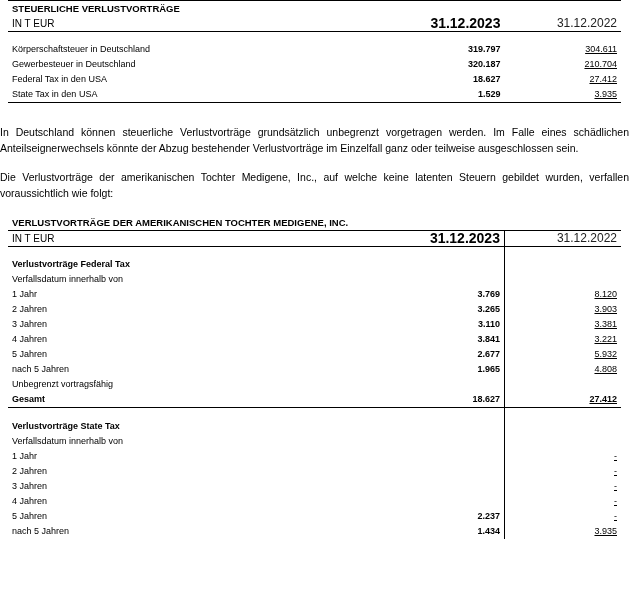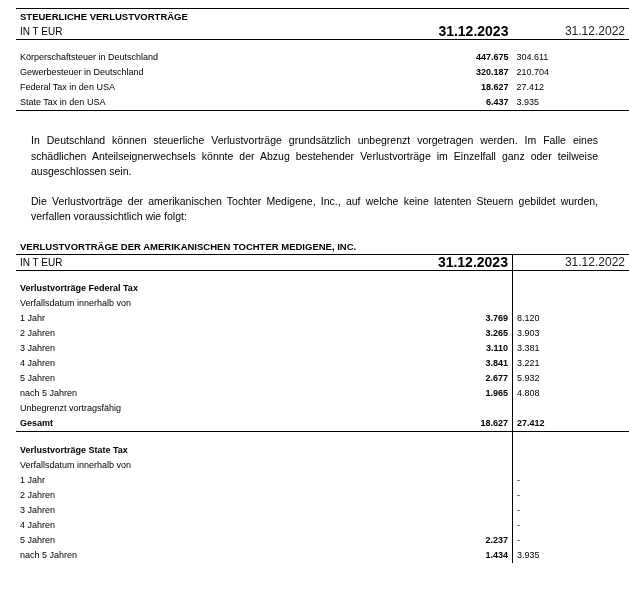--- a/index.html
+++ b/index.html
@@ -11,21 +11,21 @@
     width: 629px;
     height: 602px;
     font-family: "Liberation Sans", sans-serif;
     color: #000000;
     font-size: 9px;
     position: relative;
     overflow: hidden;
   }
   .page {
     width: 629px;
-    padding: 8px;
+    padding: 0;
     box-sizing: border-box;
   }
 
   
   table.doc-table {
     width: 613px;
     margin: 0 8px;
     border-collapse: collapse;
     table-layout: fixed;
   }
@@ -49,32 +49,32 @@
     font-size: 9.5px;
   }
   .unit {
     font-size: 10px;
   }
   .col-label { width: 340px; }
   .col-num1  { width: 150px; text-align: right; }
   .col-num2  { width: 115px; text-align: right; }
 
   .num-bold { font-weight: bold; text-align: right; }
-  .num      { text-align: left; }
+  .num      { text-align: right; text-decoration: underline; }
   .hdr-bold { font-weight: bold; text-align: right; font-size: 14px; }
   .hdr-plain{ text-align: right; font-size: 12px; color: #222; }
   .indent { padding-left: 12px; }
   .bold { font-weight: bold; }
 
   
   .vdiv { border-left: 0.8px solid #000; }
 
   
   .para {
-    margin: 0 23px;
+    margin: 0 0;
     font-size: 10.5px;
     line-height: 15.5px;
     text-align: justify;
     color: #000;
   }
   .gap-lg { height: 22px; }
   .gap-md { height: 14px; }
 </style>
 </head>
 <body>
@@ -98,36 +98,36 @@
         <td class="hdr-bold">31.12.2023</td>
         <td class="hdr-plain">31.12.2022</td>
       </tr>
       <tr>
         <td style="height:6px"></td>
         <td></td>
         <td></td>
       </tr>
       <tr>
         <td class="indent">Körperschaftsteuer in Deutschland</td>
-        <td class="num-bold">447.675</td>
+        <td class="num-bold">319.797</td>
         <td class="num">304.611</td>
       </tr>
       <tr>
         <td class="indent">Gewerbesteuer in Deutschland</td>
         <td class="num-bold">320.187</td>
         <td class="num">210.704</td>
       </tr>
       <tr>
         <td class="indent">Federal Tax in den USA</td>
         <td class="num-bold">18.627</td>
         <td class="num">27.412</td>
       </tr>
       <tr class="rule-bottom">
         <td class="indent">State Tax in den USA</td>
-        <td class="num-bold">6.437</td>
+        <td class="num-bold">1.529</td>
         <td class="num">3.935</td>
       </tr>
     </tbody>
   </table>
 
   <div class="gap-lg"></div>
 
   <p class="para">In Deutschland können steuerliche Verlustvorträge grundsätzlich unbegrenzt vorgetragen werden. Im Falle eines schädlichen Anteilseignerwechsels könnte der Abzug bestehender Verlustvorträge im Einzelfall ganz oder teilweise ausgeschlossen sein.</p>
 
   <div class="gap-md"></div>

